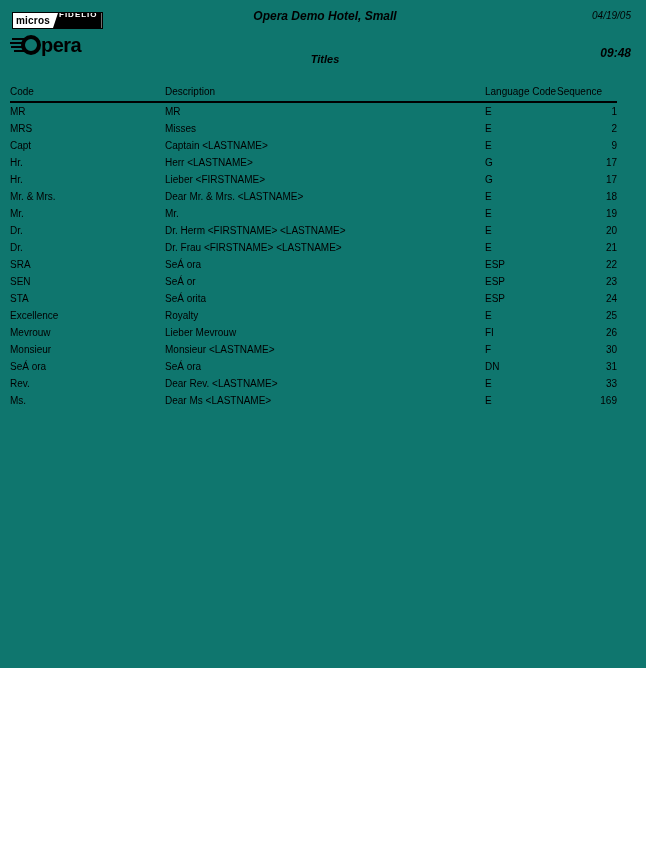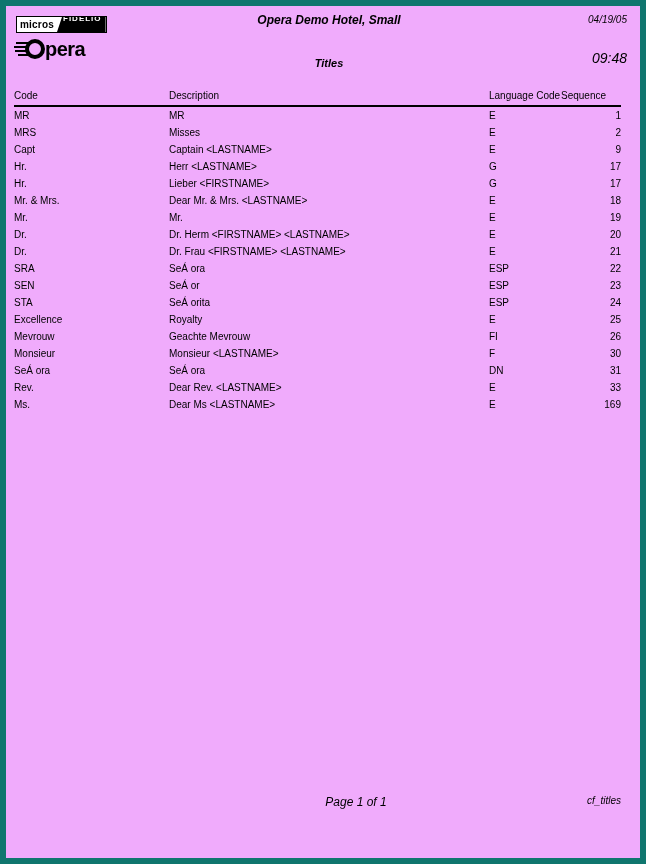--- a/index.html
+++ b/index.html
@@ -1,21 +1,21 @@
 <!DOCTYPE html>
 <html><head>
 <meta charset="utf-8">
 <style>
   html, body { margin: 0; padding: 0; background: #ffffff; }
   .page {
     position: relative;
     width: 646px;
-    height: 864px;
-    background: #f0abfc;
-    border: 6px solid #0f766e;
+    height: 668px;
+    background: #0f766e;
+    border: 2px solid #0f766e;
     box-sizing: border-box;
     font-family: "Liberation Sans", sans-serif;
     color: #000000;
     overflow: hidden;
   }
 
   
   .micros-logo {
     position: absolute; left: 10px; top: 10px;
     display: inline-flex; align-items: stretch;
@@ -53,21 +53,21 @@
     position: absolute; right: 13px; top: 8px;
     font-size: 10px; font-style: italic;
   }
   .report-title {
     position: absolute; left: 0; top: 51px; width: 646px;
     text-align: center;
     font-size: 11px; font-style: italic; font-weight: bold;
   }
   .report-time {
     position: absolute; right: 13px; top: 44px;
-    font-size: 14px; font-style: italic;
+    font-size: 12px; font-style: italic; font-weight: bold;
   }
 
   
   .report-table {
     position: absolute; left: 8px; top: 84px; width: 607px;
     border-collapse: collapse; table-layout: fixed;
     font-size: 10px;
   }
   .report-table th {
     font-weight: normal; text-align: left;
@@ -223,21 +223,21 @@
 
     <tr>
       <td>Excellence</td>
       <td>Royalty</td>
       <td>E</td>
       <td class="col-seq-cell">25</td>
     </tr>
 
     <tr>
       <td>Mevrouw</td>
-      <td>Geachte Mevrouw</td>
+      <td>Lieber Mevrouw</td>
       <td>FI</td>
       <td class="col-seq-cell">26</td>
     </tr>
 
     <tr>
       <td>Monsieur</td>
       <td>Monsieur &lt;LASTNAME&gt;</td>
       <td>F</td>
       <td class="col-seq-cell">30</td>
     </tr>

